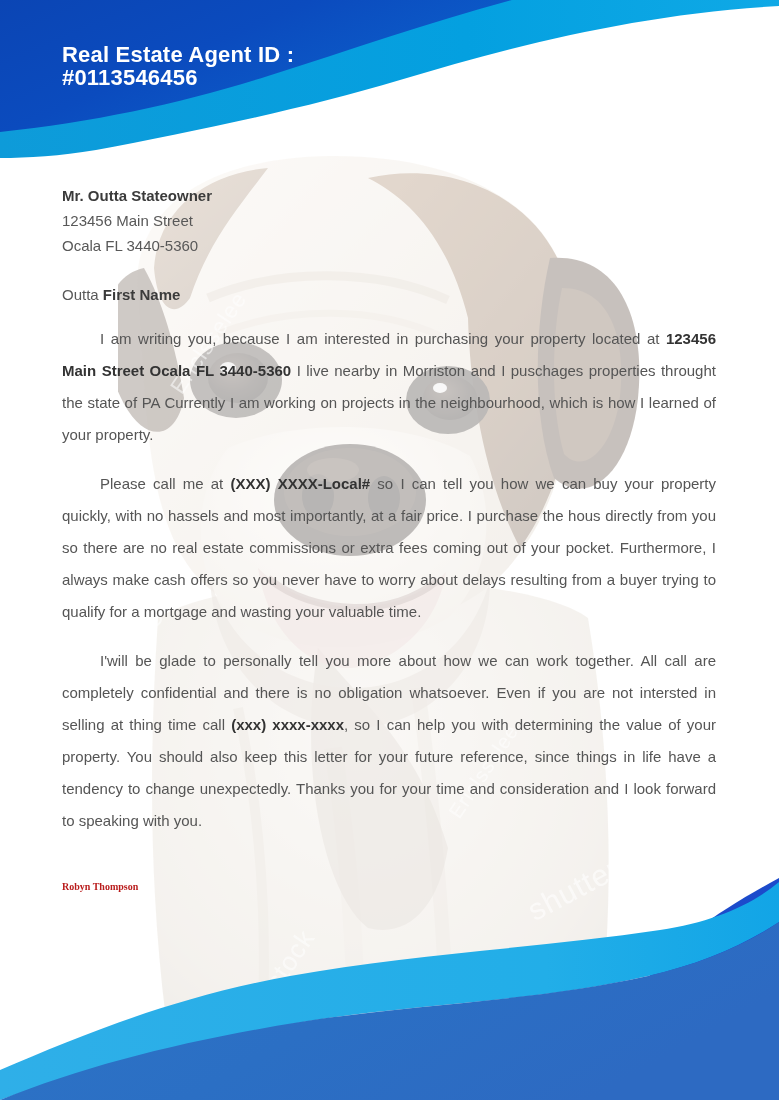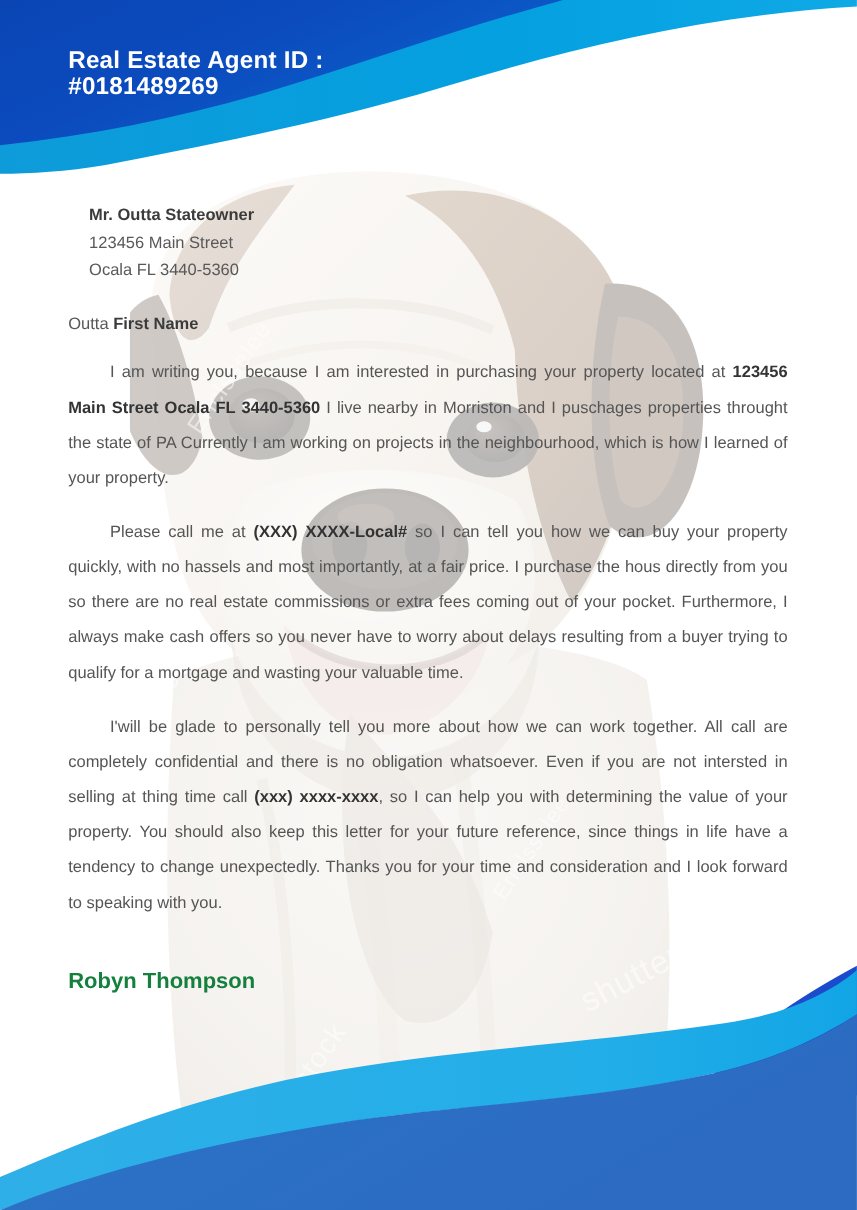--- a/index.html
+++ b/index.html
@@ -74,21 +74,21 @@
   
   .letter {
     position: absolute;
     left: 62px;
     top: 183px;
     width: 654px;
     z-index: 5;
     color: #4a4a4a;
     font-size: 15px;
   }
-  .recipient { line-height: 25px; margin-left: 19px; }
+  .recipient { line-height: 25px; }
   .recipient .name {
     font-weight: bold;
     color: #3b3b3b;
   }
   .recipient .line { color: #585858; }
 
   .salutation {
     margin-top: 26px;
     line-height: 22px;
     color: #585858;
@@ -105,22 +105,23 @@
   .para b { color: #333333; font-weight: bold; }
 
   .closing {
     margin-top: 38px;
     line-height: 22px;
     color: #585858;
   }
   .signature {
     margin-top: 44px;
     font-weight: bold;
-    color: #15803d;
-    font-size: 20px;
+    color: #b91c1c;
+    font-size: 10px;
+    font-family: Liberation Serif, serif;
   }
 </style>
 </head>
 <body>
 
 <div id="page">
 
   <div class="photo-layer">
     <svg width="540" height="952" viewBox="0 0 540 952" xmlns="http://www.w3.org/2000/svg">
       <defs>
@@ -217,21 +218,21 @@
       </linearGradient>
     </defs>
 
     <path d="M 0 0 L 779 0 L 779 6 C 640 14 520 44 400 80 C 300 110 190 132 96 150 C 60 156 28 158 0 158 Z" fill="url(#topCyan)"></path>
 
     <path d="M 0 0 L 512 0 C 430 22 350 50 268 76 C 186 102 96 122 0 132 Z" fill="url(#topBlue)"></path>
   </svg>
 
   <div class="header-text">
     <div>Real Estate Agent ID :</div>
-    <div>#0181489269</div>
+    <div>#0113546456</div>
   </div>
 
   <svg class="wave wave-bottom" width="779" height="230" viewBox="0 0 779 230" xmlns="http://www.w3.org/2000/svg">
     <defs>
       <linearGradient id="botCyan" x1="0" y1="0" x2="1" y2="0">
         <stop offset="0%" stop-color="#2FAFE8"></stop>
         <stop offset="70%" stop-color="#22AEE8"></stop>
         <stop offset="100%" stop-color="#12A5E6"></stop>
       </linearGradient>
       <linearGradient id="botBlue" x1="0" y1="0" x2="1" y2="0.4">

